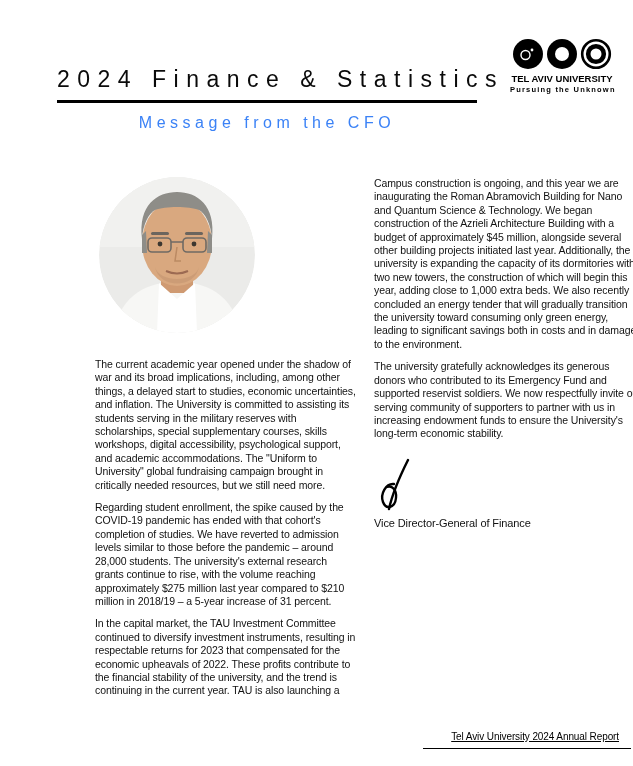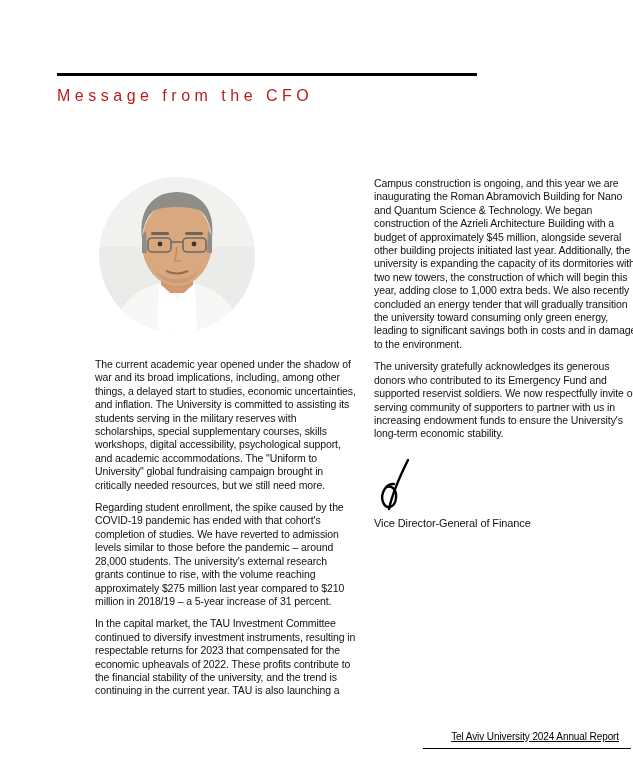--- a/index.html
+++ b/index.html
@@ -13,22 +13,22 @@
     overflow: hidden;
   }
   
   .title-block { position: absolute; left: 57px; top: 66px; width: 420px; }
   .page-title {
     font-size: 23px; font-weight: 500; letter-spacing: 7.5px;
     white-space: nowrap; color: #0a0a0a;
   }
   .title-rule { height: 3px; background: #000; margin-top: 7px; }
   .page-subtitle {
-    font-size: 16px; font-weight: 500;
-    letter-spacing: 4.5px; margin-top: 11px; white-space: nowrap; color: #b91c1c;
+    text-align: center; font-size: 16px; font-weight: 500;
+    letter-spacing: 4.5px; margin-top: 11px; white-space: nowrap; color: #3b82f6;
   }
   .logo { position: absolute; right: 19px; top: 38px; width: 104px; text-align: center; }
   .logo-circles { display: block; margin: 0 auto 2px auto; }
   .logo-name { font-size: 9.5px; font-weight: 700; letter-spacing: 0px; white-space: nowrap; }
   .logo-tagline { font-size: 7.5px; font-weight: 700; letter-spacing: 1.2px; white-space: nowrap; margin-top: 1px; }
   
   .columns { position: absolute; left: 55px; top: 177px; display: flex; gap: 17px; }
   .col { font-size: 10.5px; line-height: 13.4px; letter-spacing: -0.1px; color: #111; }
   .col.left  { width: 262px; margin-left: 40px; }
   .col.right { width: 268px; }
@@ -51,24 +51,38 @@
     text-decoration: underline;
   }
   .footer-text { font-size: 10px; letter-spacing: -0.1px; white-space: nowrap; }
 </style>
 </head>
 <body>
 
 <div class="page">
 
   <div class="title-block">
+    <div class="page-title">2024 Finance &amp; Statistics</div>
     <div class="title-rule"></div>
     <div class="page-subtitle">Message from the CFO</div>
   </div>
 
+  <div class="logo">
+    <svg class="logo-circles" width="100" height="33" viewBox="0 0 100 33">
+      <circle cx="16" cy="16" r="15" fill="#000"></circle>
+      <circle cx="13.5" cy="17" r="4.5" fill="none" stroke="#fff" stroke-width="1.4"></circle>
+      <circle cx="20" cy="12" r="1.4" fill="#fff"></circle>
+      <circle cx="50" cy="16" r="15" fill="#000"></circle>
+      <circle cx="50" cy="16" r="7" fill="#fff"></circle>
+      <circle cx="84" cy="16" r="13.8" fill="none" stroke="#000" stroke-width="2.6"></circle>
+      <circle cx="84" cy="16" r="7.8" fill="none" stroke="#000" stroke-width="4.6"></circle>
+    </svg>
+    <div class="logo-name">TEL AVIV UNIVERSITY</div>
+    <div class="logo-tagline">Pursuing the Unknown</div>
+  </div>
 
   <div class="columns">
 
     <section class="col left">
       <svg class="photo" viewBox="0 0 156 156">
         <defs>
           <clipPath id="pc">
               <circle cx="78" cy="78" r="78"></circle>
             </clipPath>
         </defs>

